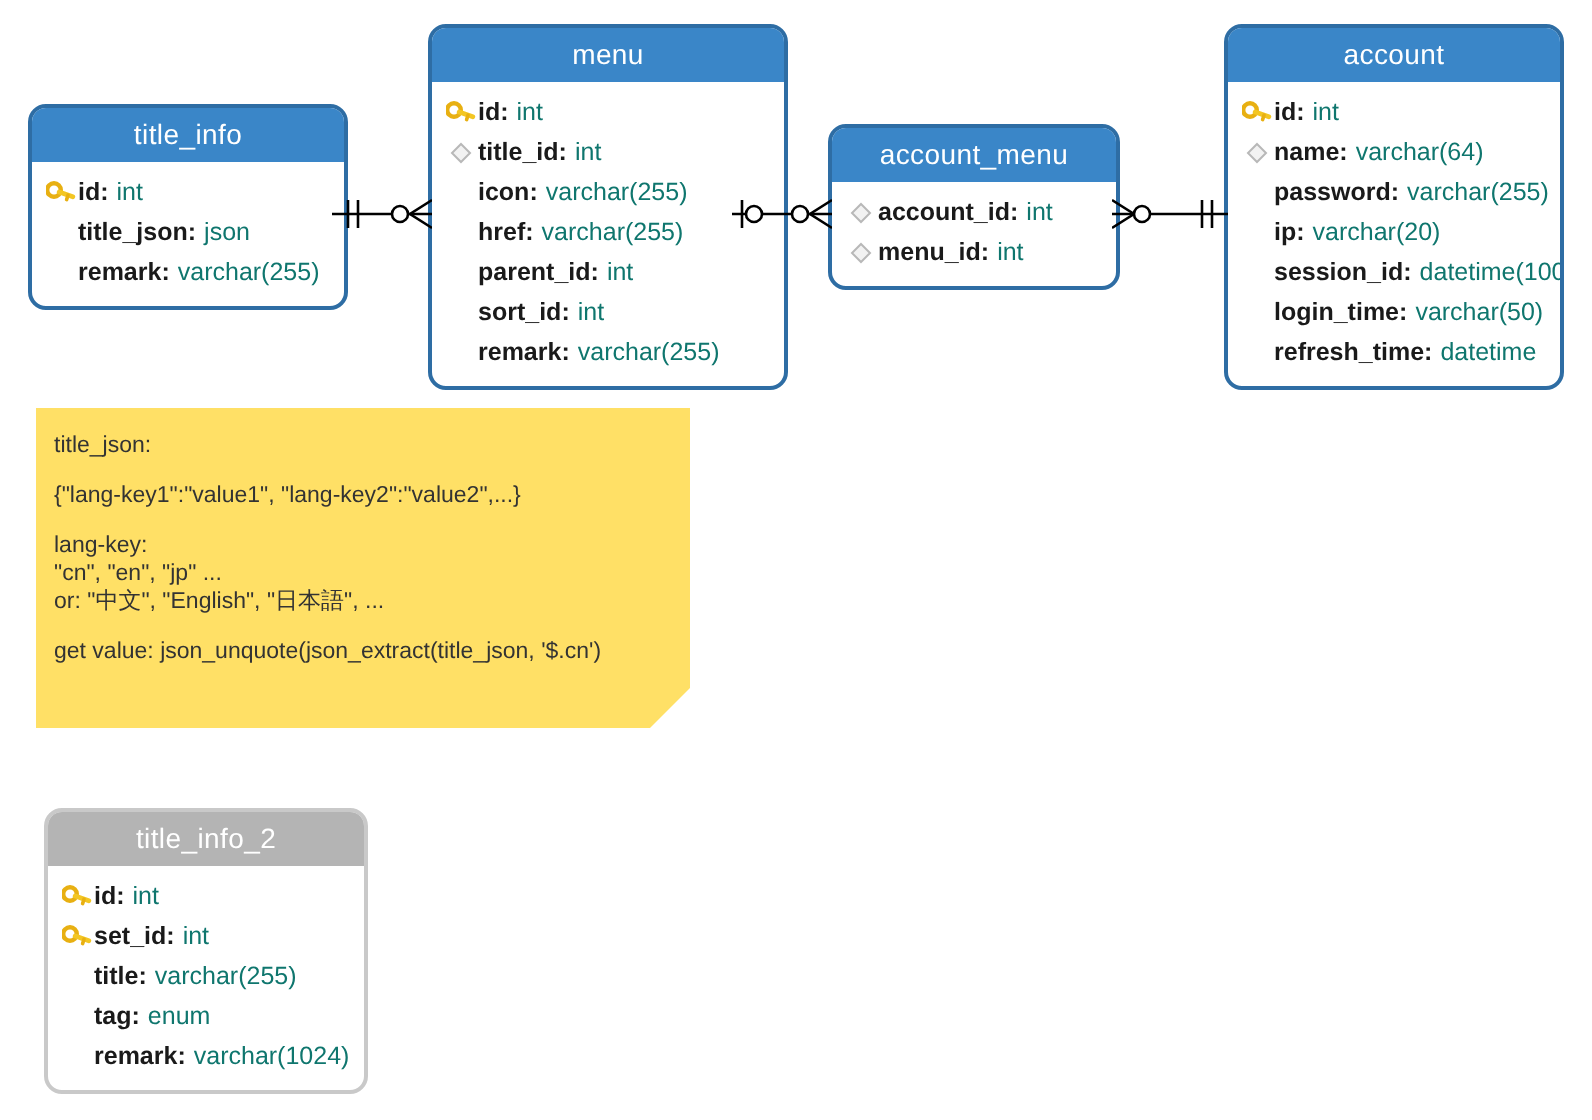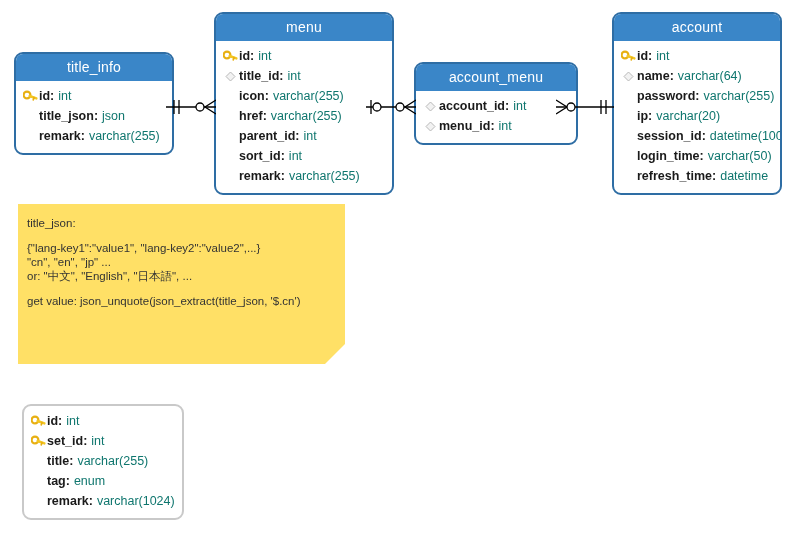--- a/index.html
+++ b/index.html
@@ -193,21 +193,21 @@
     </div>
     <div class="field-row">
       <span class="field-icon"></span>
       <span class="field-name">remark</span>
         <span class="field-sep">:</span>
       <span class="field-type">varchar(255)</span>
     </div>
   </div>
 </div>
 
-<div class="entity" style="left:414px; top:62px; width:164px;">
+<div class="entity" style="left:414px; top:62px; width:146px;">
   <div class="entity-header">account_menu</div>
   <div class="entity-body">
     <div class="field-row">
       <span class="field-icon">
         <svg width="11" height="11" viewBox="0 0 11 11">
             <path d="M5.5 1 L10 5.5 L5.5 10 L1 5.5 Z" fill="#f2f2f2" stroke="#b8b8b8" stroke-width="1"></path>
           </svg>
       </span>
       <span class="field-name">account_id</span>
         <span class="field-sep">:</span>
@@ -280,20 +280,21 @@
     <div class="field-row">
       <span class="field-icon"></span>
       <span class="field-name">refresh_time</span>
         <span class="field-sep">:</span>
       <span class="field-type">datetime</span>
     </div>
   </div>
 </div>
 
 <div class="entity inactive" style="left:22px; top:404px; width:162px;">
+  <div class="entity-header">title_info_2</div>
   <div class="entity-body">
     <div class="field-row">
       <span class="field-icon">
         <svg width="15" height="13" viewBox="0 0 15 13">
             <g>
               <circle cx="4" cy="5" r="3.4" fill="none" stroke="#e8b012" stroke-width="2.2"></circle>
               <path d="M6.6 6 L13.4 8.4" stroke="#f3c623" stroke-width="2.4" stroke-linecap="round"></path>
               <path d="M11 7.6 L10.3 9.8" stroke="#e8b012" stroke-width="1.8" stroke-linecap="round"></path>
             </g>
           </svg>
@@ -357,17 +358,18 @@
   <line x1="0" y1="11" x2="58" y2="11" stroke="#000000" stroke-width="1.3"></line>
   <path d="M0 4 L11 11 L0 18" fill="none" stroke="#000000" stroke-width="1.3"></path>
   <circle cx="15" cy="11" r="4" fill="#ffffff" stroke="#000000" stroke-width="1.3"></circle>
   <line x1="45" y1="4" x2="45" y2="18" stroke="#000000" stroke-width="1.3"></line>
   <line x1="50" y1="4" x2="50" y2="18" stroke="#000000" stroke-width="1.3"></line>
 </svg>
 
 <div class="note" style="left:18px; top:204px; width:327px; height:160px;">
   <div class="note-line">title_json:</div>
   <div class="note-line gap">{"lang-key1":"value1", "lang-key2":"value2",...}</div>
+  <div class="note-line gap">lang-key:</div>
   <div class="note-line">"cn", "en", "jp" ...</div>
   <div class="note-line">or: "中文", "English", "日本語", ...</div>
   <div class="note-line gap">get value: json_unquote(json_extract(title_json, '$.cn')</div>
   <div class="note-fold"></div>
 </div>
 
 </body></html>

